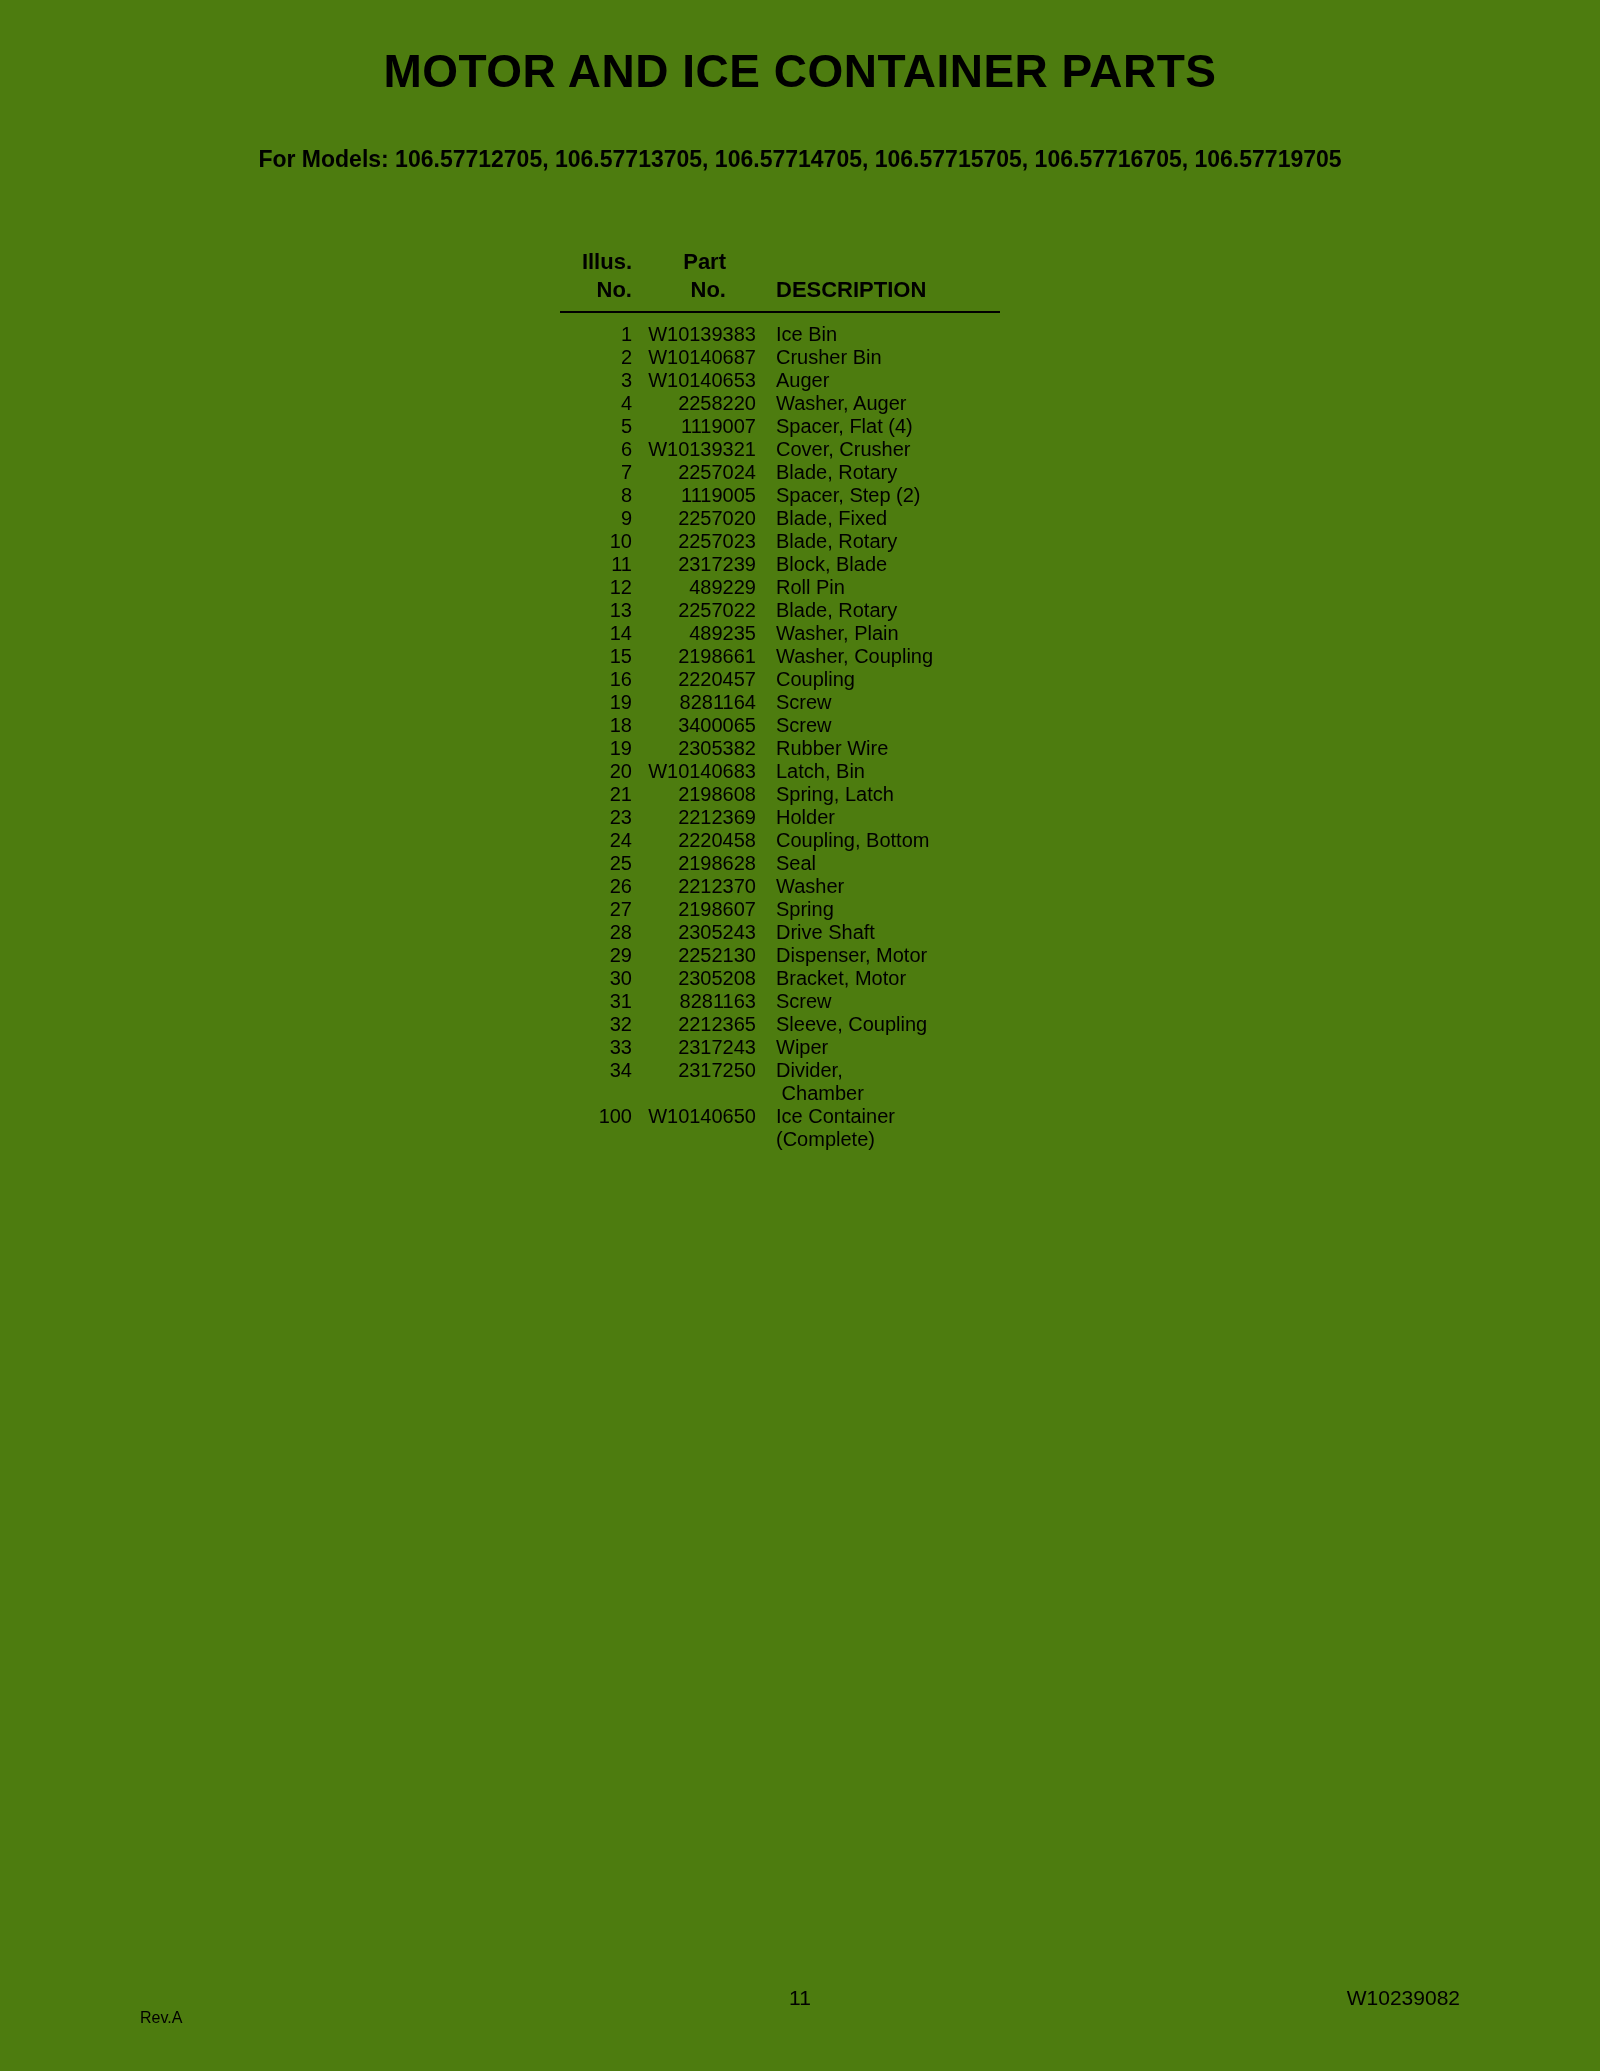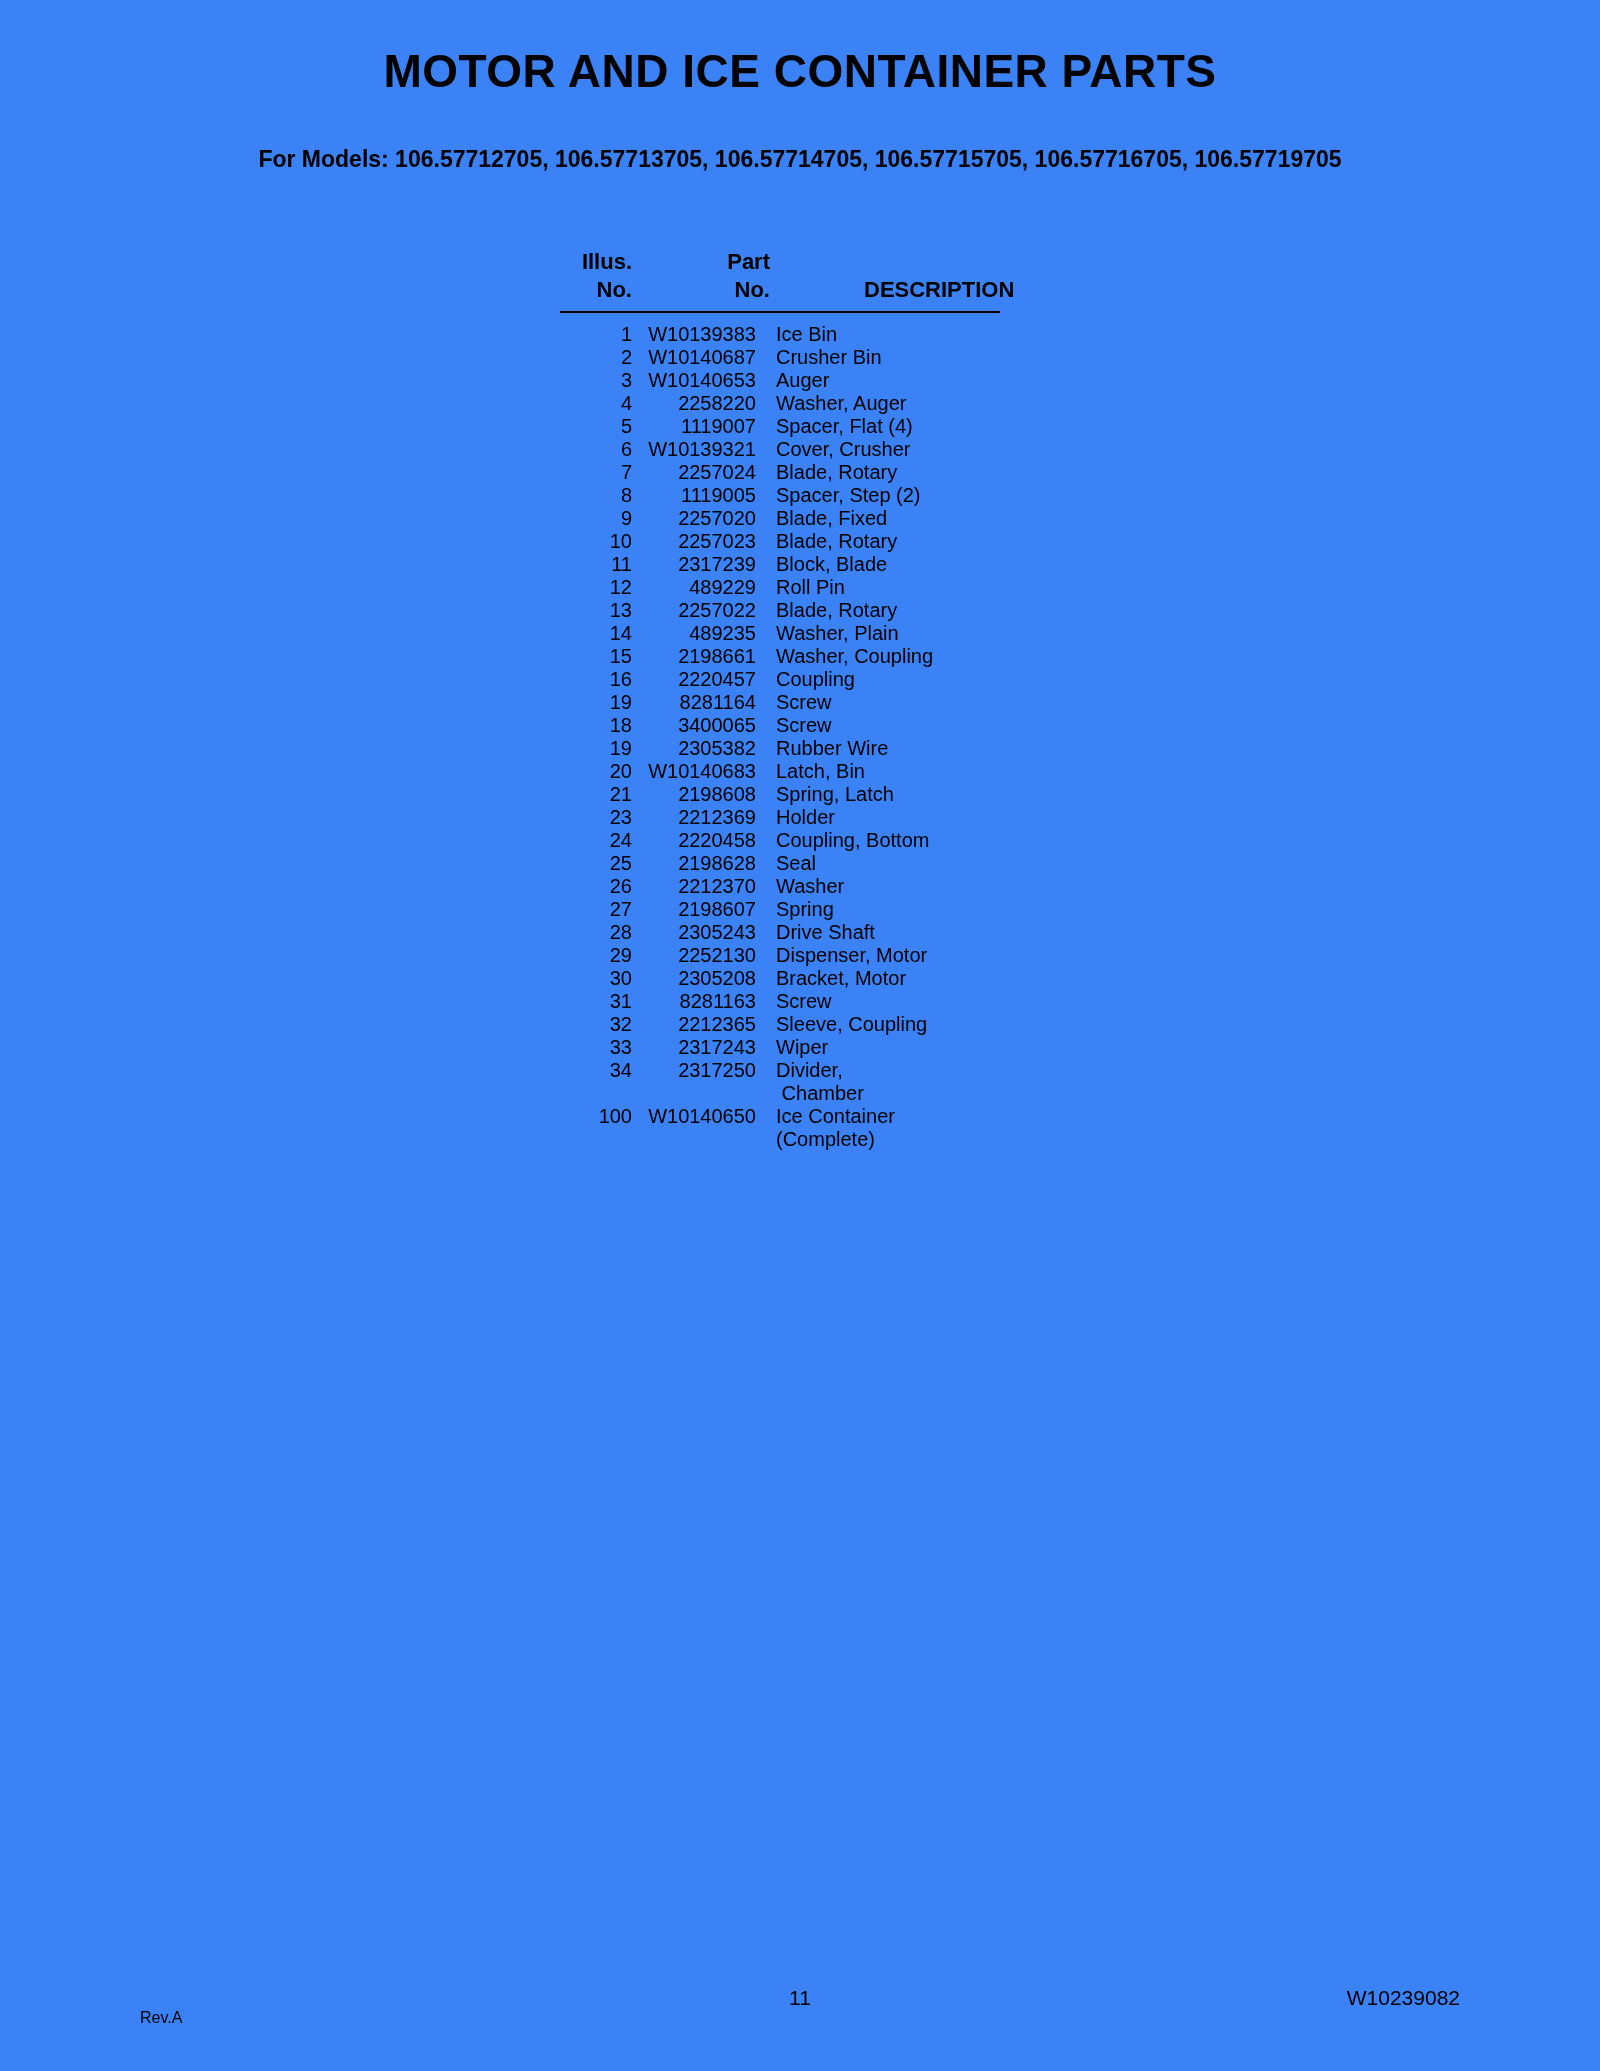--- a/index.html
+++ b/index.html
@@ -3,21 +3,21 @@
 <meta charset="utf-8">
 <style>
   * { margin: 0; padding: 0; box-sizing: border-box; }
   html, body { background: #e8e8e8; }
   body { font-family: "Liberation Sans", sans-serif; color: #000; }
   .page {
     position: relative;
     width: 1600px;
     height: 2071px;
     margin: 0 auto;
-    background: #3b82f6;
+    background: #4d7c0f;
     overflow: hidden;
   }
   .title {
     position: absolute;
     top: 44px; left: 0; width: 100%;
     text-align: center;
     font-size: 46px;
     font-weight: bold;
     letter-spacing: 0.5px;
   }
@@ -39,21 +39,21 @@
     top: 248px;
     font-size: 20px;
   }
   .thead {
     font-weight: bold;
     font-size: 22px;
     width: 440px;
     padding-bottom: 7px;
     border-bottom: 2.5px solid #000;
   }
-  .hrow { display: flex; line-height: 28px; gap: 44px; }
+  .hrow { display: flex; line-height: 28px; }
   .hc1 { width: 72px; text-align: right; flex-shrink: 0; }
   .hc2 { width: 124px; text-align: right; flex-shrink: 0; padding-right: 30px; }
   .hc3 { margin-left: 20px; }
 
   .tbody { margin-top: 10px; }
   .trow { display: flex; line-height: 23px; }
   .c1 { width: 72px; text-align: right; flex-shrink: 0; }
   .c2 { width: 124px; text-align: right; flex-shrink: 0; }
   .c3 { margin-left: 20px; white-space: pre-wrap; }
 

